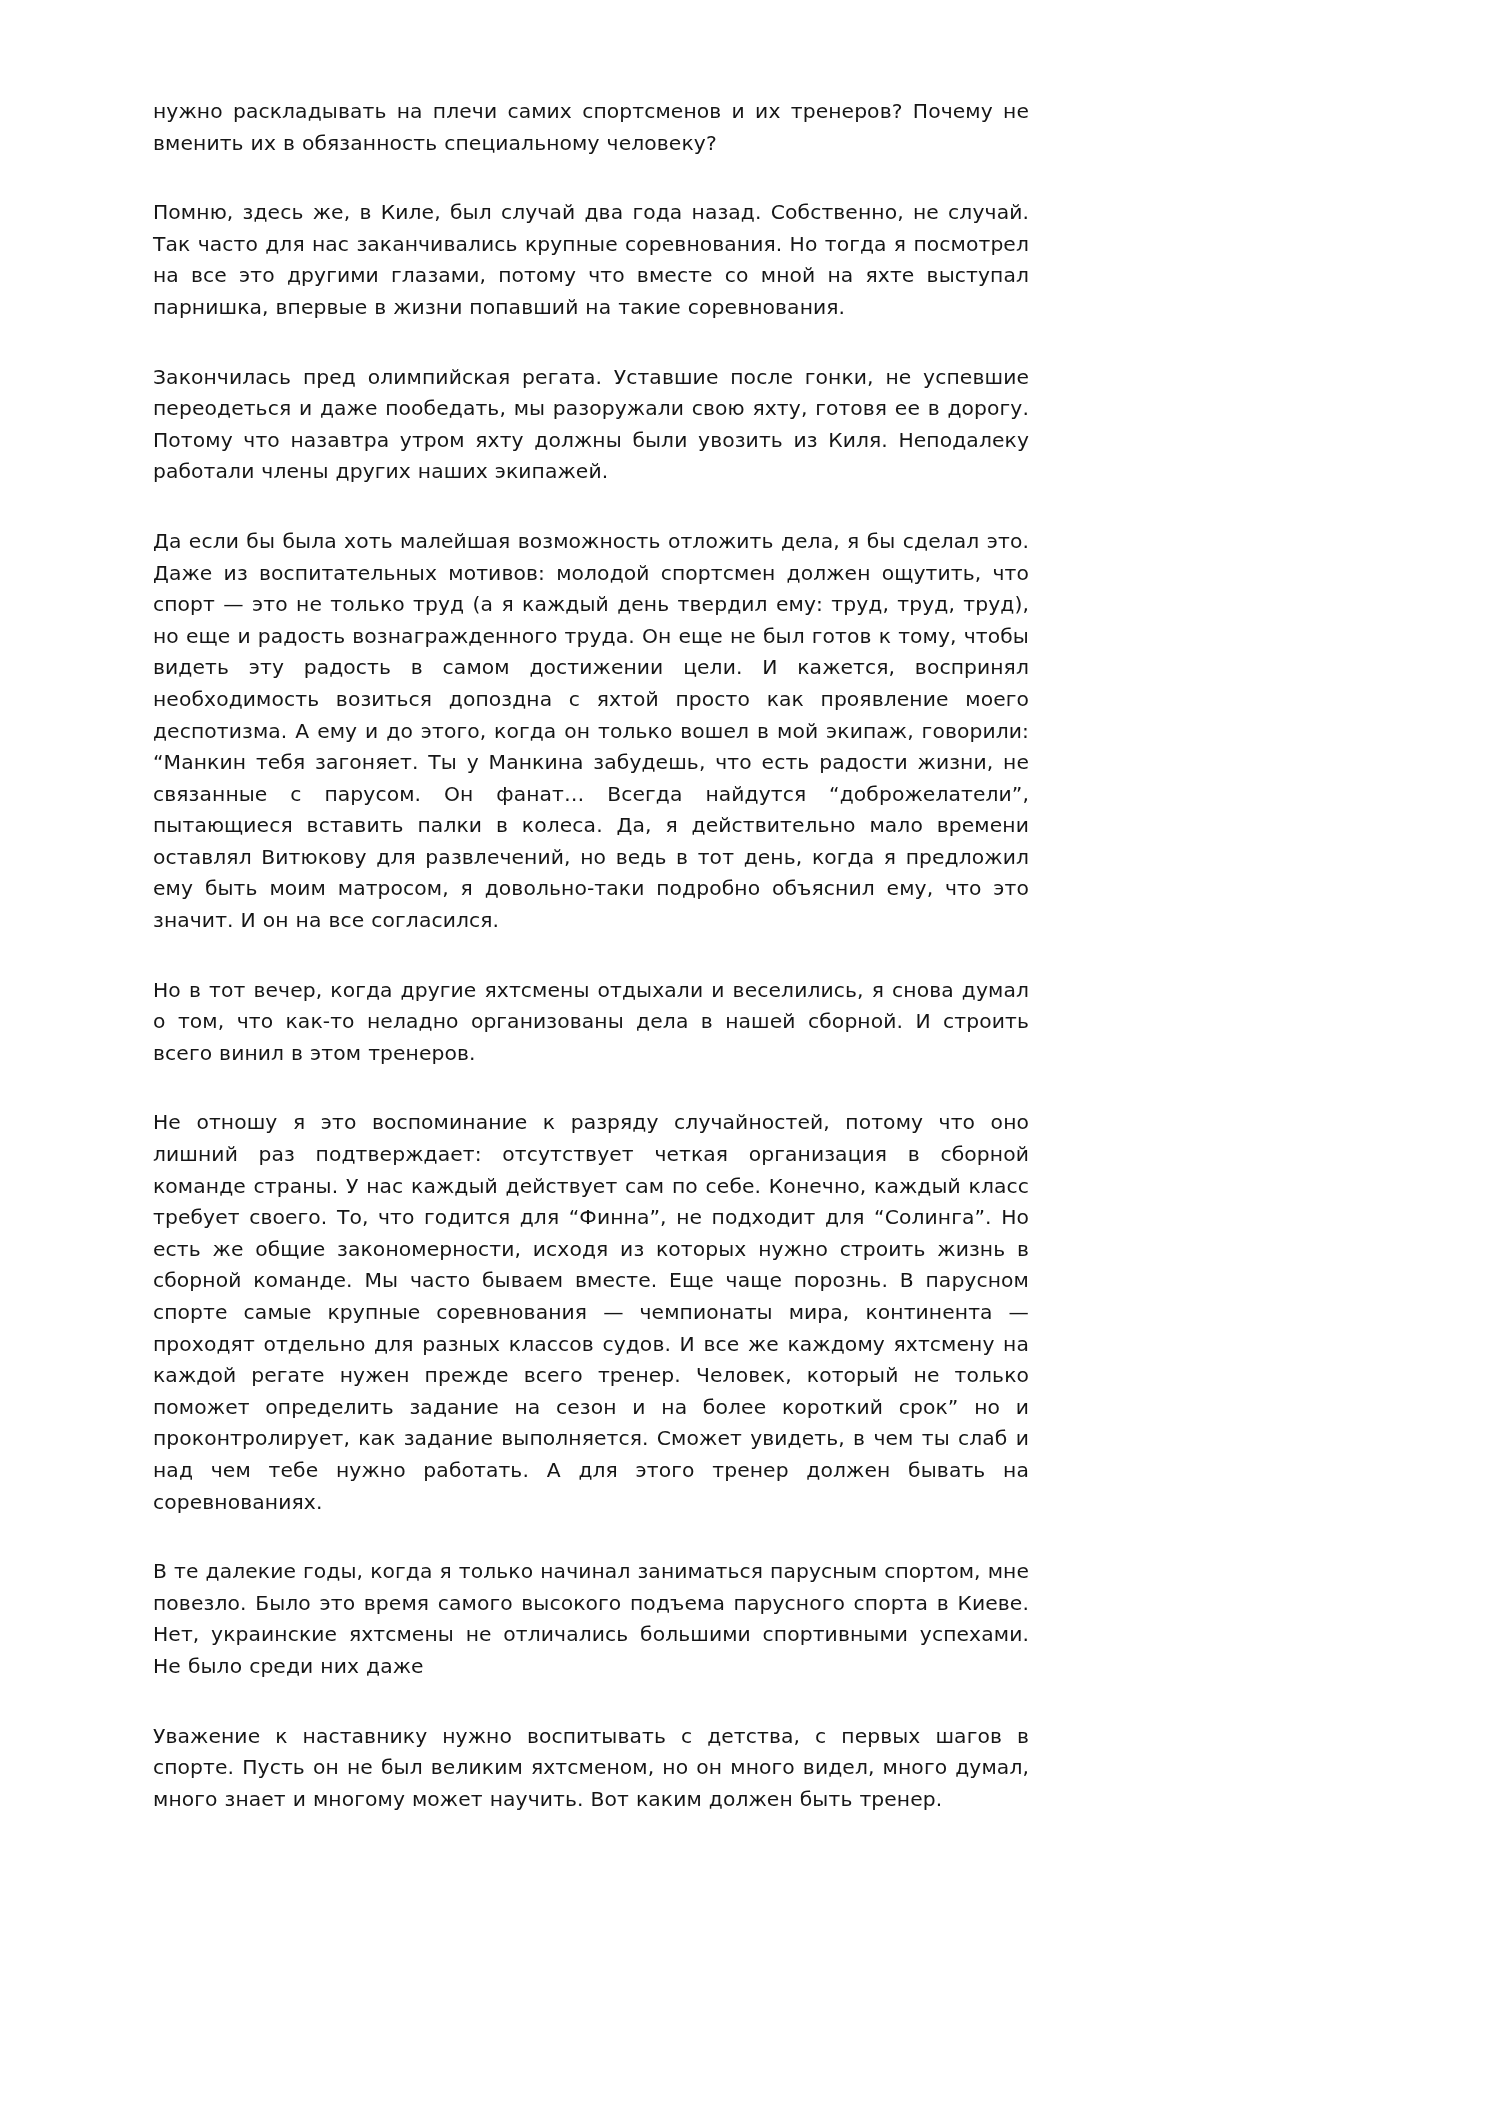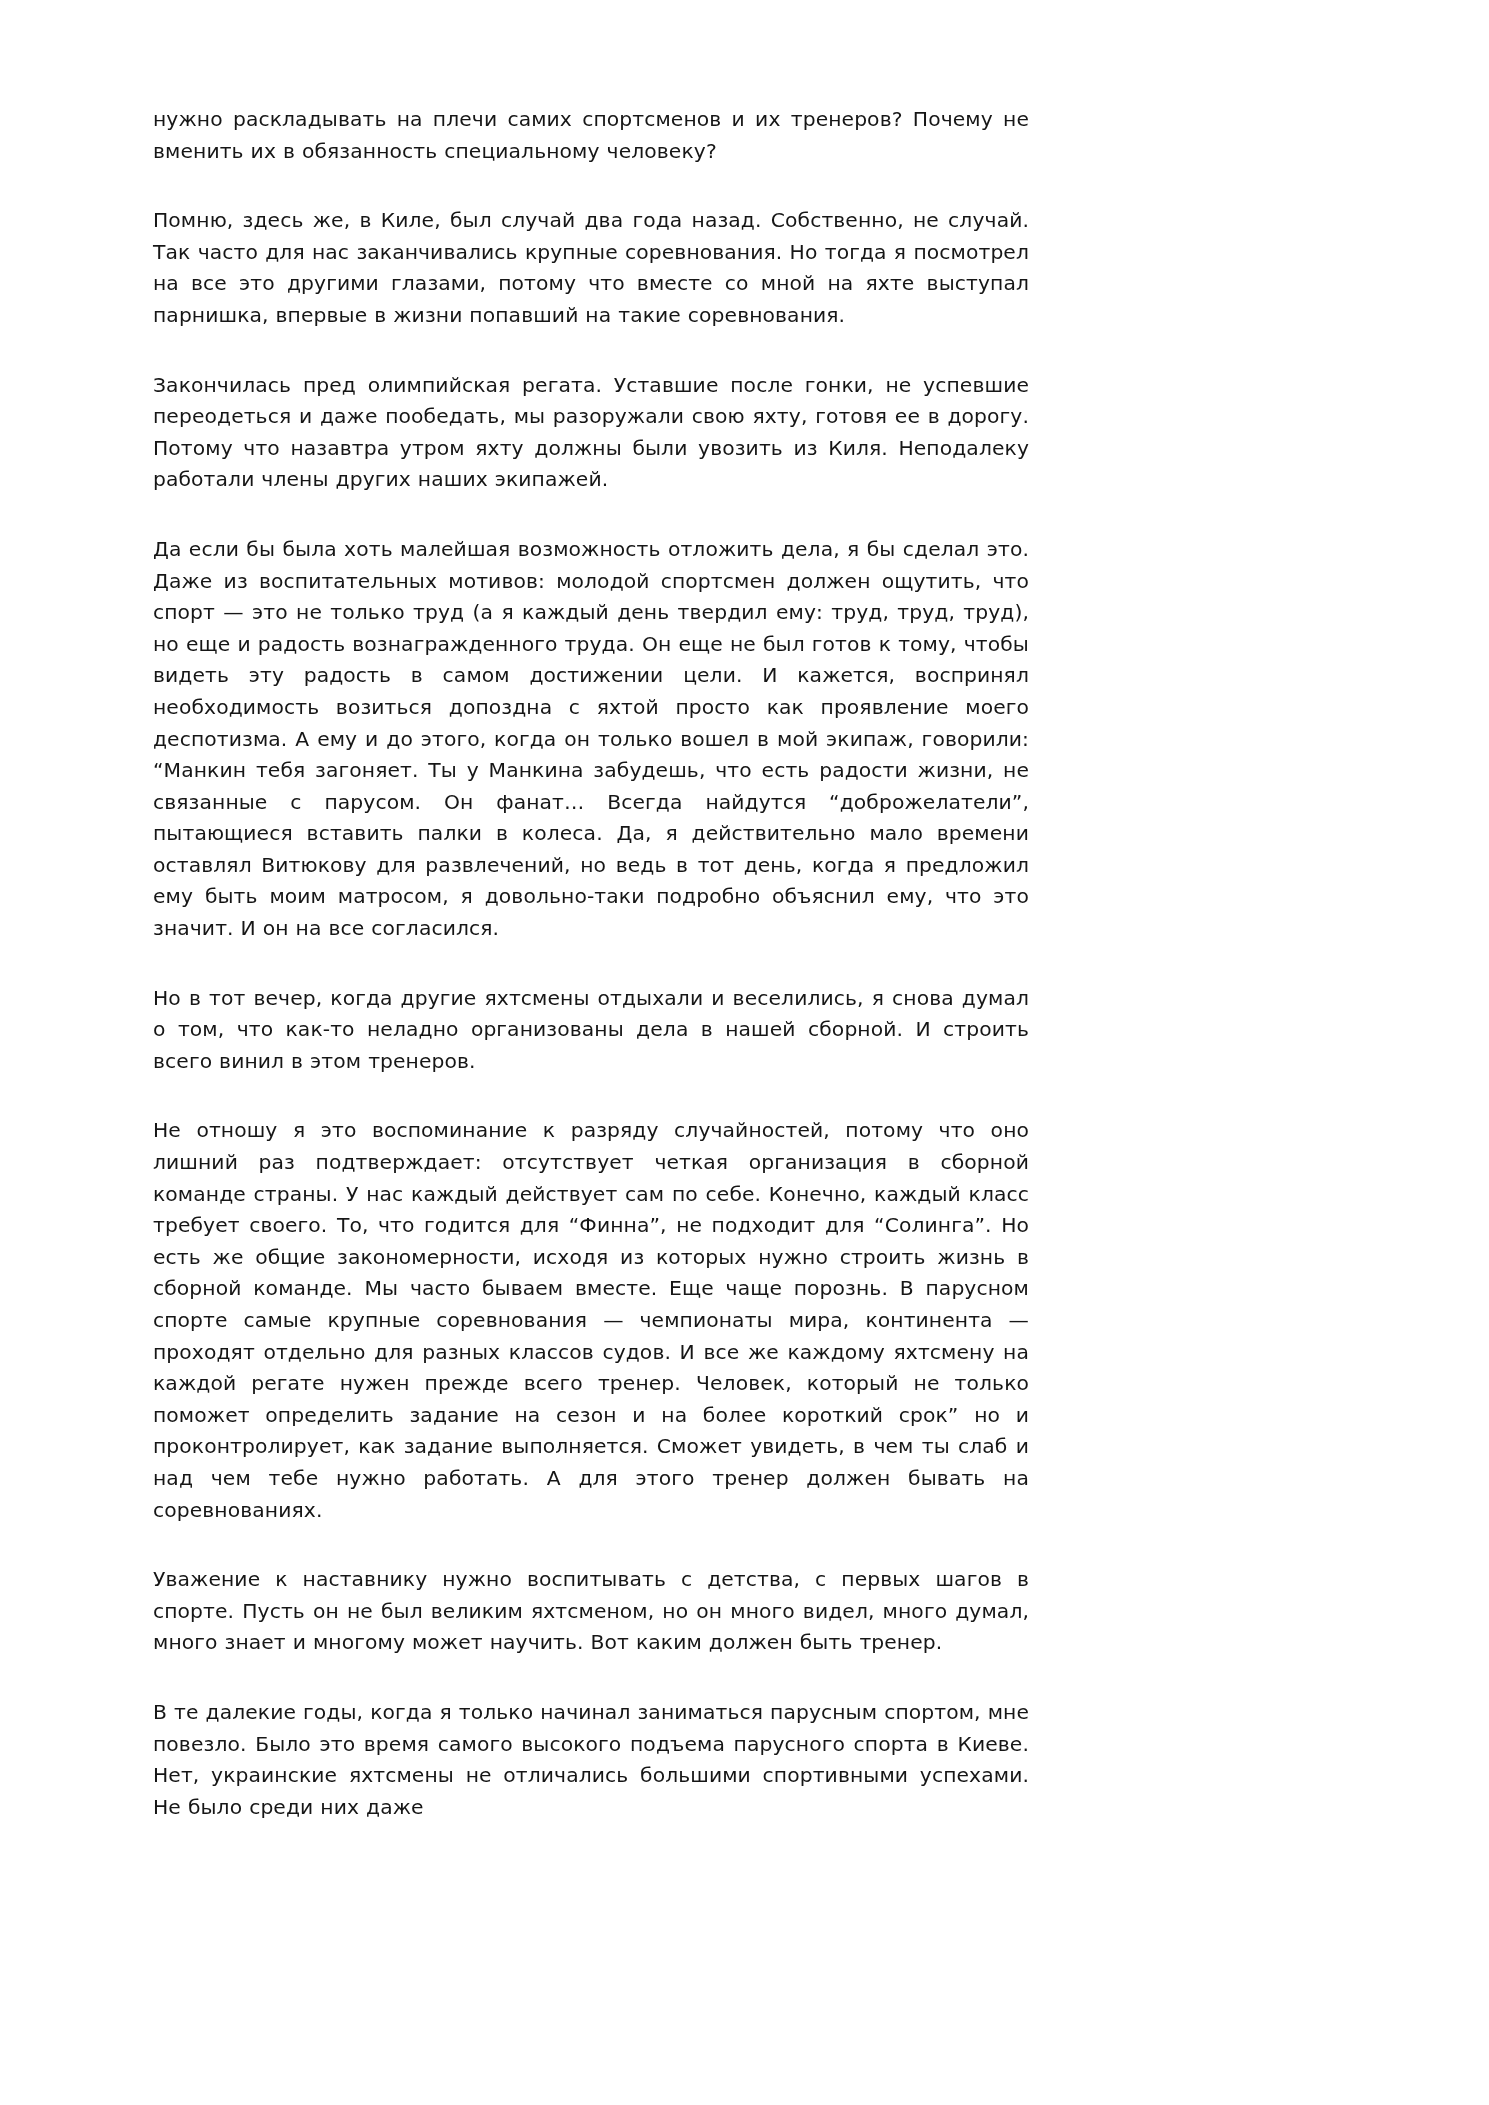--- a/index.html
+++ b/index.html
@@ -21,21 +21,20 @@
     height: 2105px;
     background: #ffffff;
     box-sizing: border-box;
   }
   .text-column {
     position: absolute;
     left: 153px;
     top: 96px;
     width: 876px;
     box-sizing: border-box;
-    margin-top: 8px;
   }
   .para {
     margin: 0 0 38px 0;
     font-size: 20.3px;
     line-height: 31.6px;
     text-align: justify;
     text-justify: inter-word;
     word-spacing: 0.02em;
     letter-spacing: 0.005em;
     color: #161616;
@@ -51,16 +50,16 @@
 <body>
 
 <div class="page">
   <div class="text-column">
     <p class="para">нужно раскладывать на плечи самих спортсменов и их тренеров? Почему не вменить их в обязанность специальному человеку?</p>
     <p class="para">Помню, здесь же, в Киле, был случай два года назад. Собственно, не случай. Так часто для нас заканчивались крупные соревнования. Но тогда я посмотрел на все это другими глазами, потому что вместе со мной на яхте выступал парнишка, впервые в жизни попавший на такие соревнования.</p>
     <p class="para">Закончилась пред олимпийская регата. Уставшие после гонки, не успевшие переодеться и даже пообедать, мы разоружали свою яхту, готовя ее в дорогу. Потому что назавтра утром яхту должны были увозить из Киля. Неподалеку работали члены других наших экипажей.</p>
     <p class="para">Да если бы была хоть малейшая возможность отложить дела, я бы сделал это. Даже из воспитательных мотивов: молодой спортсмен должен ощутить, что спорт — это не только труд (а я каждый день твердил ему: труд, труд, труд), но еще и радость вознагражденного труда. Он еще не был готов к тому, чтобы видеть эту радость в самом достижении цели. И кажется, воспринял необходимость возиться допоздна с яхтой просто как проявление моего деспотизма. А ему и до этого, когда он только вошел в мой экипаж, говорили: “Манкин тебя загоняет. Ты у Манкина забудешь, что есть радости жизни, не связанные с парусом. Он фанат… Всегда найдутся “доброжелатели”, пытающиеся вставить палки в колеса. Да, я действительно мало времени оставлял Витюкову для развлечений, но ведь в тот день, когда я предложил ему быть моим матросом, я довольно-таки подробно объяснил ему, что это значит. И он на все согласился.</p>
     <p class="para">Но в тот вечер, когда другие яхтсмены отдыхали и веселились, я снова думал о том, что как-то неладно организованы дела в нашей сборной. И строить всего винил в этом тренеров.</p>
     <p class="para">Не отношу я это воспоминание к разряду случайностей, потому что оно лишний раз подтверждает: отсутствует четкая организация в сборной команде страны. У нас каждый действует сам по себе. Конечно, каждый класс требует своего. То, что годится для “Финна”, не подходит для “Солинга”. Но есть же общие закономерности, исходя из которых нужно строить жизнь в сборной команде. Мы часто бываем вместе. Еще чаще порознь. В парусном спорте самые крупные соревнования — чемпионаты мира, континента — проходят отдельно для разных классов судов. И все же каждому яхтсмену на каждой регате нужен прежде всего тренер. Человек, который не только поможет определить задание на сезон и на более короткий срок” но и проконтролирует, как задание выполняется. Сможет увидеть, в чем ты слаб и над чем тебе нужно работать. А для этого тренер должен бывать на соревнованиях.</p>
+    <p class="para">В те далекие годы, когда я только начинал заниматься парусным спортом, мне повезло. Было это время самого высокого подъема парусного спорта в Киеве. Нет, украинские яхтсмены не отличались большими спортивными успехами. Не было среди них даже</p>
     <p class="para">Уважение к наставнику нужно воспитывать с детства, с первых шагов в спорте. Пусть он не был великим яхтсменом, но он много видел, много думал, много знает и многому может научить. Вот каким должен быть тренер.</p>
-    <p class="para">В те далекие годы, когда я только начинал заниматься парусным спортом, мне повезло. Было это время самого высокого подъема парусного спорта в Киеве. Нет, украинские яхтсмены не отличались большими спортивными успехами. Не было среди них даже</p>
   </div>
 </div>
 
 </body></html>

